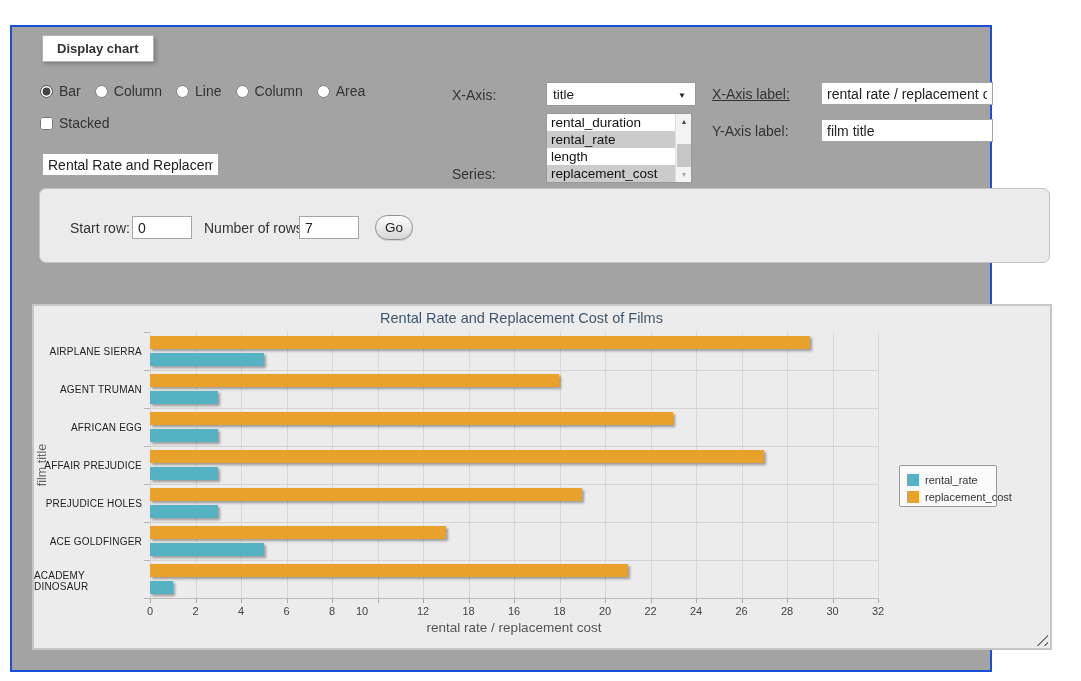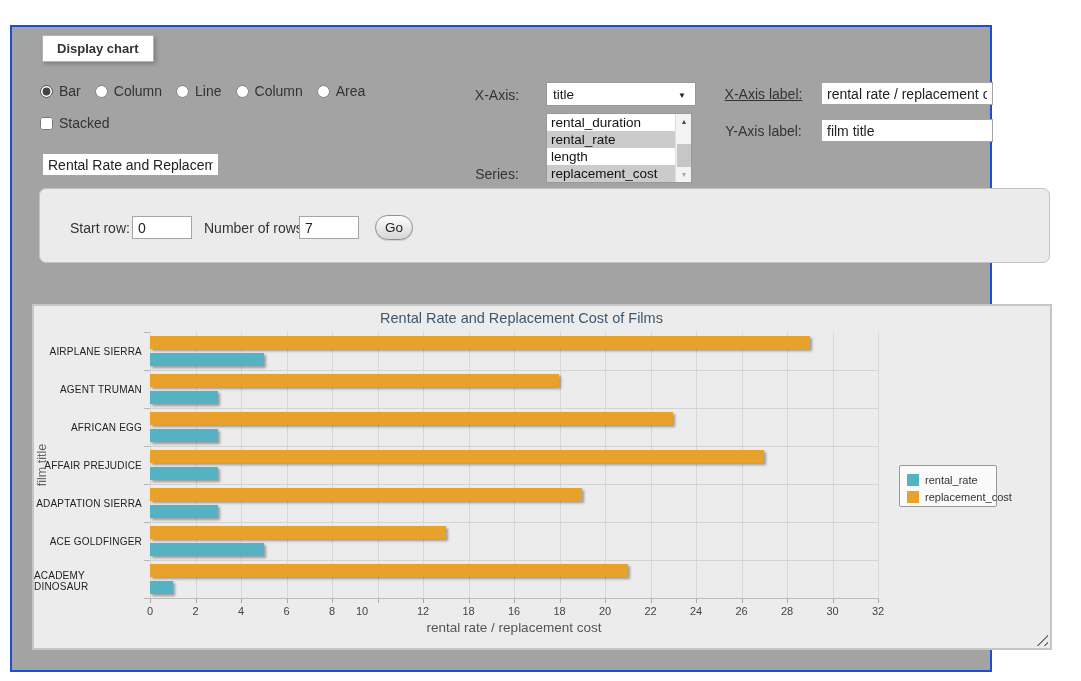--- a/index.html
+++ b/index.html
@@ -8,21 +8,21 @@
 
   
   .outer { position:absolute; left:10px; top:25px; width:982px; height:647px;
     background:#a3a3a3; border:2px solid #1d4ed8; }
   .legend-box { position:absolute; left:30px; top:8px; z-index:5; background:#fff;
     border:1px solid #b3b3b3; box-shadow:2px 2px 4px rgba(0,0,0,0.22);
     padding:5px 14px; font-size:13px; font-weight:bold; color:#333; }
 
   
   .lbl { position:absolute; font-size:14px; color:#333; white-space:nowrap; }
-  .r-lbl { text-align:center; }
+  .r-lbl { text-align:left; }
   .radio-row { position:absolute; left:28px; top:56px; font-size:14px;
     display:flex; align-items:center; gap:6px; }
   .radio-row label { margin-right:8px; }
   .check-row { position:absolute; left:28px; top:88px; font-size:14px;
     display:flex; align-items:center; gap:6px; }
   input[type=radio], input[type=checkbox] { width:13px; height:13px; accent-color:#444; }
   .txt { position:absolute; border:1px solid #a5a5a5; background:#fff;
     font-family:"Liberation Sans", sans-serif; font-size:14px; color:#222;
     padding:1px 5px; height:23px; }
   .title-input { left:30px; top:126px; width:177px; }
@@ -225,21 +225,21 @@
         <div class="ytick" style="left: 110px; top: 102px;"></div>
         <div class="ytick" style="left: 110px; top: 140px;"></div>
         <div class="ytick" style="left: 110px; top: 178px;"></div>
         <div class="ytick" style="left: 110px; top: 216px;"></div>
         <div class="ytick" style="left: 110px; top: 254px;"></div>
         <div class="ytick" style="left: 110px; top: 292px;"></div>
         <div class="cat-lbl" style="top: 26px;">AIRPLANE SIERRA</div>
         <div class="cat-lbl" style="top: 64px;">AGENT TRUMAN</div>
         <div class="cat-lbl" style="top: 102px;">AFRICAN EGG</div>
         <div class="cat-lbl" style="top: 140px;">AFFAIR PREJUDICE</div>
-        <div class="cat-lbl" style="top: 178px;">ADAPTATION SIERRA</div>
+        <div class="cat-lbl" style="top: 178px;">PREJUDICE HOLES</div>
         <div class="cat-lbl" style="top: 216px;">ACE GOLDFINGER</div>
         <div class="cat-lbl" style="top: 256px;">ACADEMY DINOSAUR</div>
       </div>
     <div class="xaxis-title">rental rate / replacement cost</div>
     <div class="yaxis-title">film title</div>
     <div class="chart-legend">
       <div class="leg-item" style="top:7px;">
         <span class="leg-swatch" id="sw0" style="background: rgb(84, 178, 195);"></span>
         <span class="leg-txt">rental_rate</span>
       </div>

